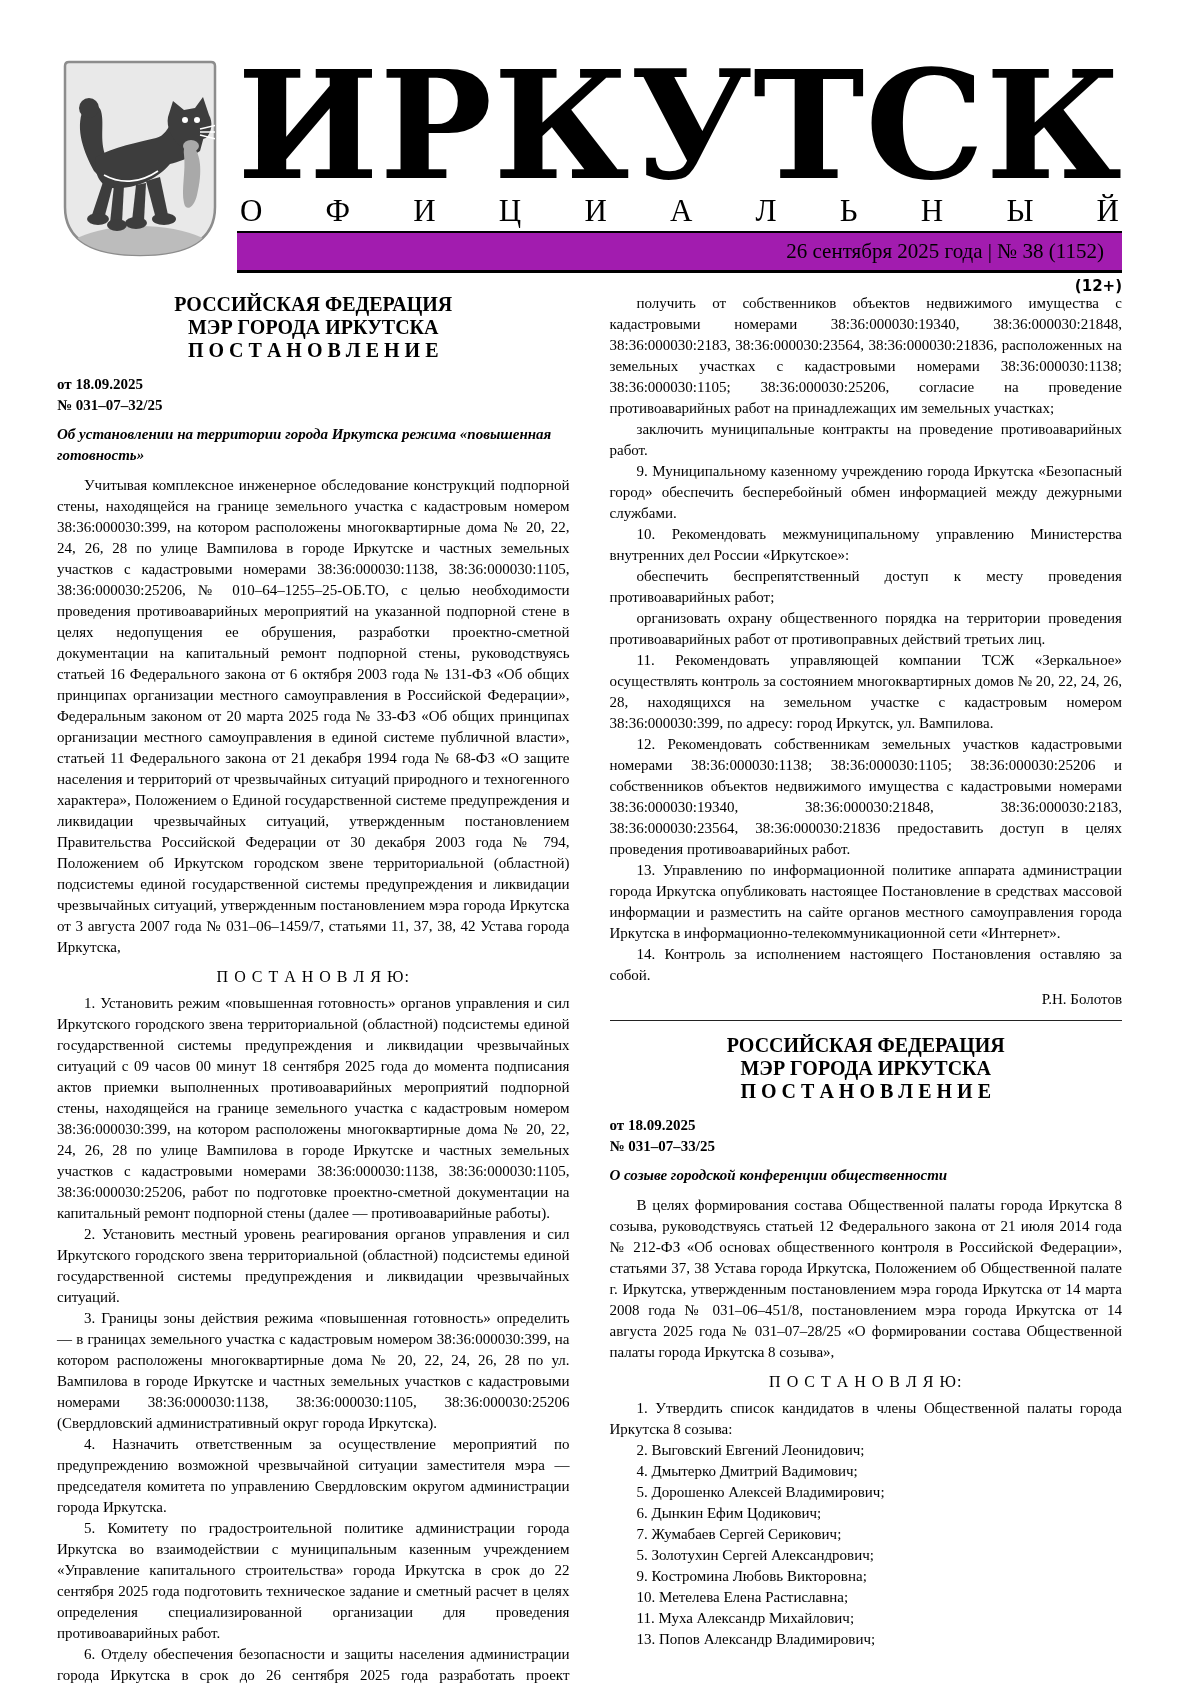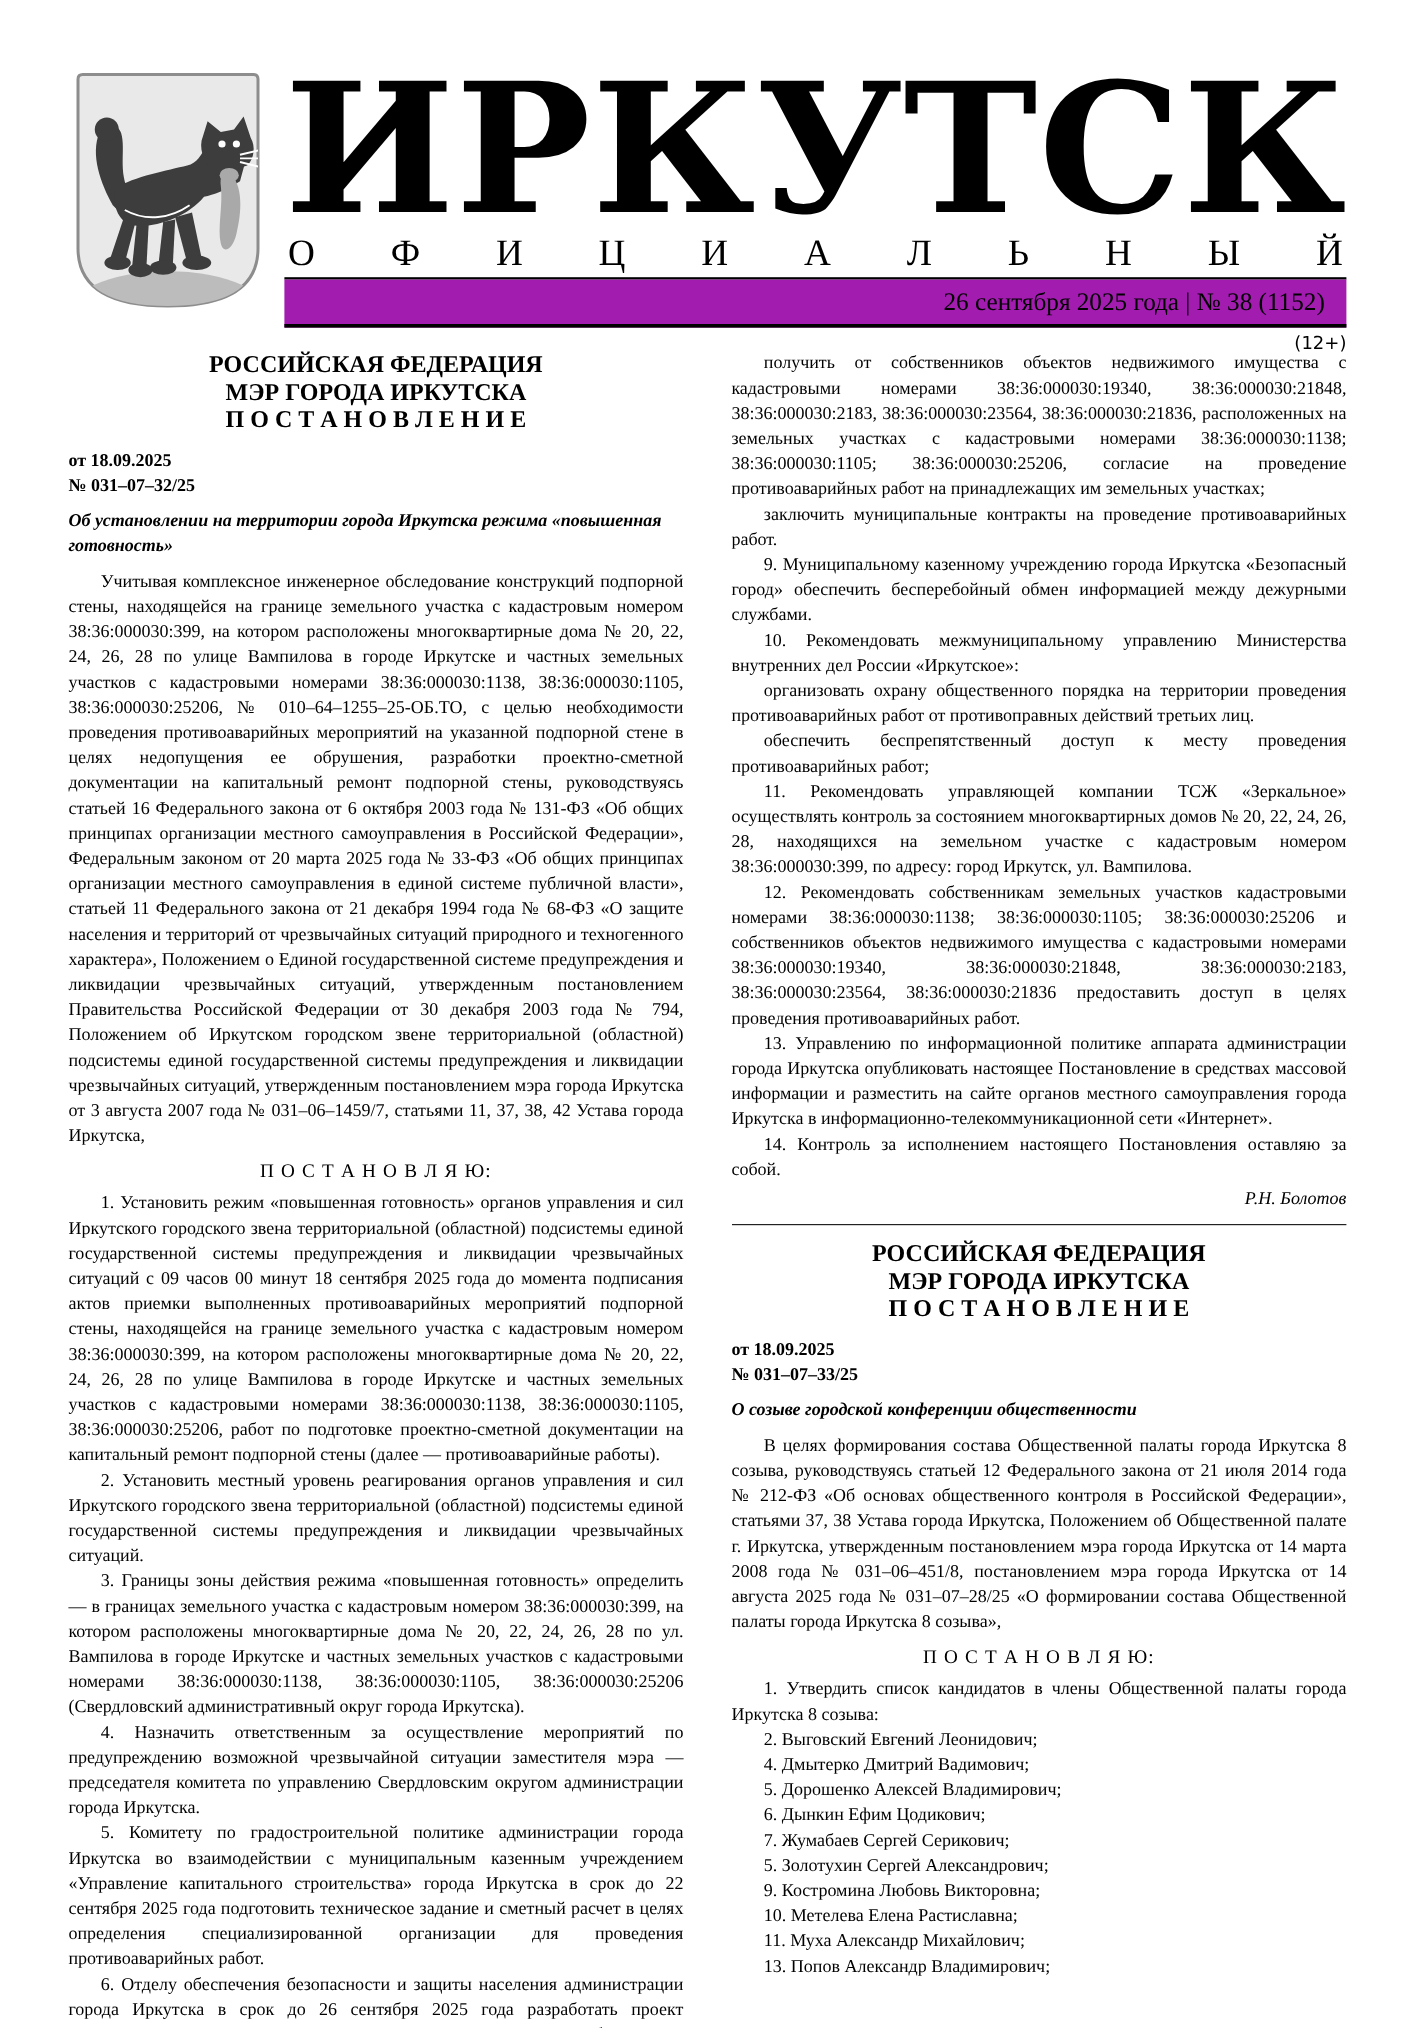--- a/index.html
+++ b/index.html
@@ -19,33 +19,33 @@
     display:flex; justify-content:space-between;
     font-family:"Liberation Serif", serif; font-size:31px; line-height:36px;
     height:38px; padding:0 3px; border-bottom:2px solid #000;
   }
   .datebar {
     background:#a21caf; height:37px; line-height:37px; text-align:right;
     padding-right:18px; font-size:21px; border-bottom:3px solid #000;
   }
   .age {
     text-align:right; font-family:"DejaVu Sans", sans-serif;
-    font-weight:normal; font-size:15px; margin-top:5px; line-height:17px;
+    font-weight:bold; font-size:15px; margin-top:5px; line-height:17px;
   }
   .columns {
     position:absolute; left:57px; top:293px; width:1065px;
     display:flex; gap:40px; align-items:flex-start;
   }
   .col { flex:1 1 0; min-width:0; font-size:15px; line-height:21px; text-align:justify; }
   .dh { text-align:center; font-weight:bold; font-size:20px; line-height:23px; }
   .meta-row { display:flex; justify-content:space-between; font-weight:bold; margin:12px 0 8px;flex-direction:column; }
   .subject { font-weight:bold; font-style:italic; margin:2px 0 9px; text-align:left; }
   .para { margin:0; text-indent:27px; text-align:justify; }
   .resolve { text-align:center; font-weight:normal; font-size:16px; margin:8px 0 6px; letter-spacing:1px; }
-  .sig { text-align:right; font-style:italic; margin:3px 0 0; }
+  .sig { text-align:right; margin:3px 0 0; }
   .divider { border:none; border-top:1.5px solid #222; margin:10px 0 13px; }
   .cand { text-align:left; }
 </style>
 </head>
 <body>
 
 <header class="masthead">
   <svg class="coat" viewBox="0 0 160 200" aria-hidden="true">
     <defs>
       <clipPath id="shieldClip">
@@ -135,22 +135,22 @@
         <p class="para">6. Отделу обеспечения безопасности и защиты населения администрации города Иркутска в срок до 26 сентября 2025 года разработать проект постановления администрации города Иркутска о выделении бюджетных ассигнований резервного фонда администрации города Иркутска в соответствии с пунктом 1 настоящего Постановления.</p>
       </div>
   </section>
 
   <section class="col">
     <div>
         <p class="para">получить от собственников объектов недвижимого имущества с кадастровыми номерами 38:36:000030:19340, 38:36:000030:21848, 38:36:000030:2183, 38:36:000030:23564, 38:36:000030:21836, расположенных на земельных участках с кадастровыми номерами 38:36:000030:1138; 38:36:000030:1105; 38:36:000030:25206, согласие на проведение противоаварийных работ на принадлежащих им земельных участках;</p>
         <p class="para">заключить муниципальные контракты на проведение противоаварийных работ.</p>
         <p class="para">9. Муниципальному казенному учреждению города Иркутска «Безопасный город» обеспечить бесперебойный обмен информацией между дежурными службами.</p>
         <p class="para">10. Рекомендовать межмуниципальному управлению Министерства внутренних дел России «Иркутское»:</p>
+        <p class="para">обеспечить беспрепятственный доступ к месту проведения противоаварийных работ;</p>
         <p class="para">организовать охрану общественного порядка на территории проведения противоаварийных работ от противоправных действий третьих лиц.</p>
-        <p class="para">обеспечить беспрепятственный доступ к месту проведения противоаварийных работ;</p>
         <p class="para">11. Рекомендовать управляющей компании ТСЖ «Зеркальное» осуществлять контроль за состоянием многоквартирных домов № 20, 22, 24, 26, 28, находящихся на земельном участке с кадастровым номером 38:36:000030:399, по адресу: город Иркутск, ул. Вампилова.</p>
         <p class="para">12. Рекомендовать собственникам земельных участков кадастровыми номерами 38:36:000030:1138; 38:36:000030:1105; 38:36:000030:25206 и собственников объектов недвижимого имущества с кадастровыми номерами 38:36:000030:19340, 38:36:000030:21848, 38:36:000030:2183, 38:36:000030:23564, 38:36:000030:21836 предоставить доступ в целях проведения противоаварийных работ.</p>
         <p class="para">13. Управлению по информационной политике аппарата администрации города Иркутска опубликовать настоящее Постановление в средствах массовой информации и разместить на сайте органов местного самоуправления города Иркутска в информационно-телекоммуникационной сети «Интернет».</p>
         <p class="para">14. Контроль за исполнением настоящего Постановления оставляю за собой.</p>
       </div>
     <p class="sig">Р.Н. Болотов</p>
     <hr class="divider">
     <div class="dh">РОССИЙСКАЯ ФЕДЕРАЦИЯ</div>
     <div class="dh">МЭР ГОРОДА ИРКУТСКА</div>
     <div class="dh">П О С Т А Н О В Л Е Н И Е</div>

